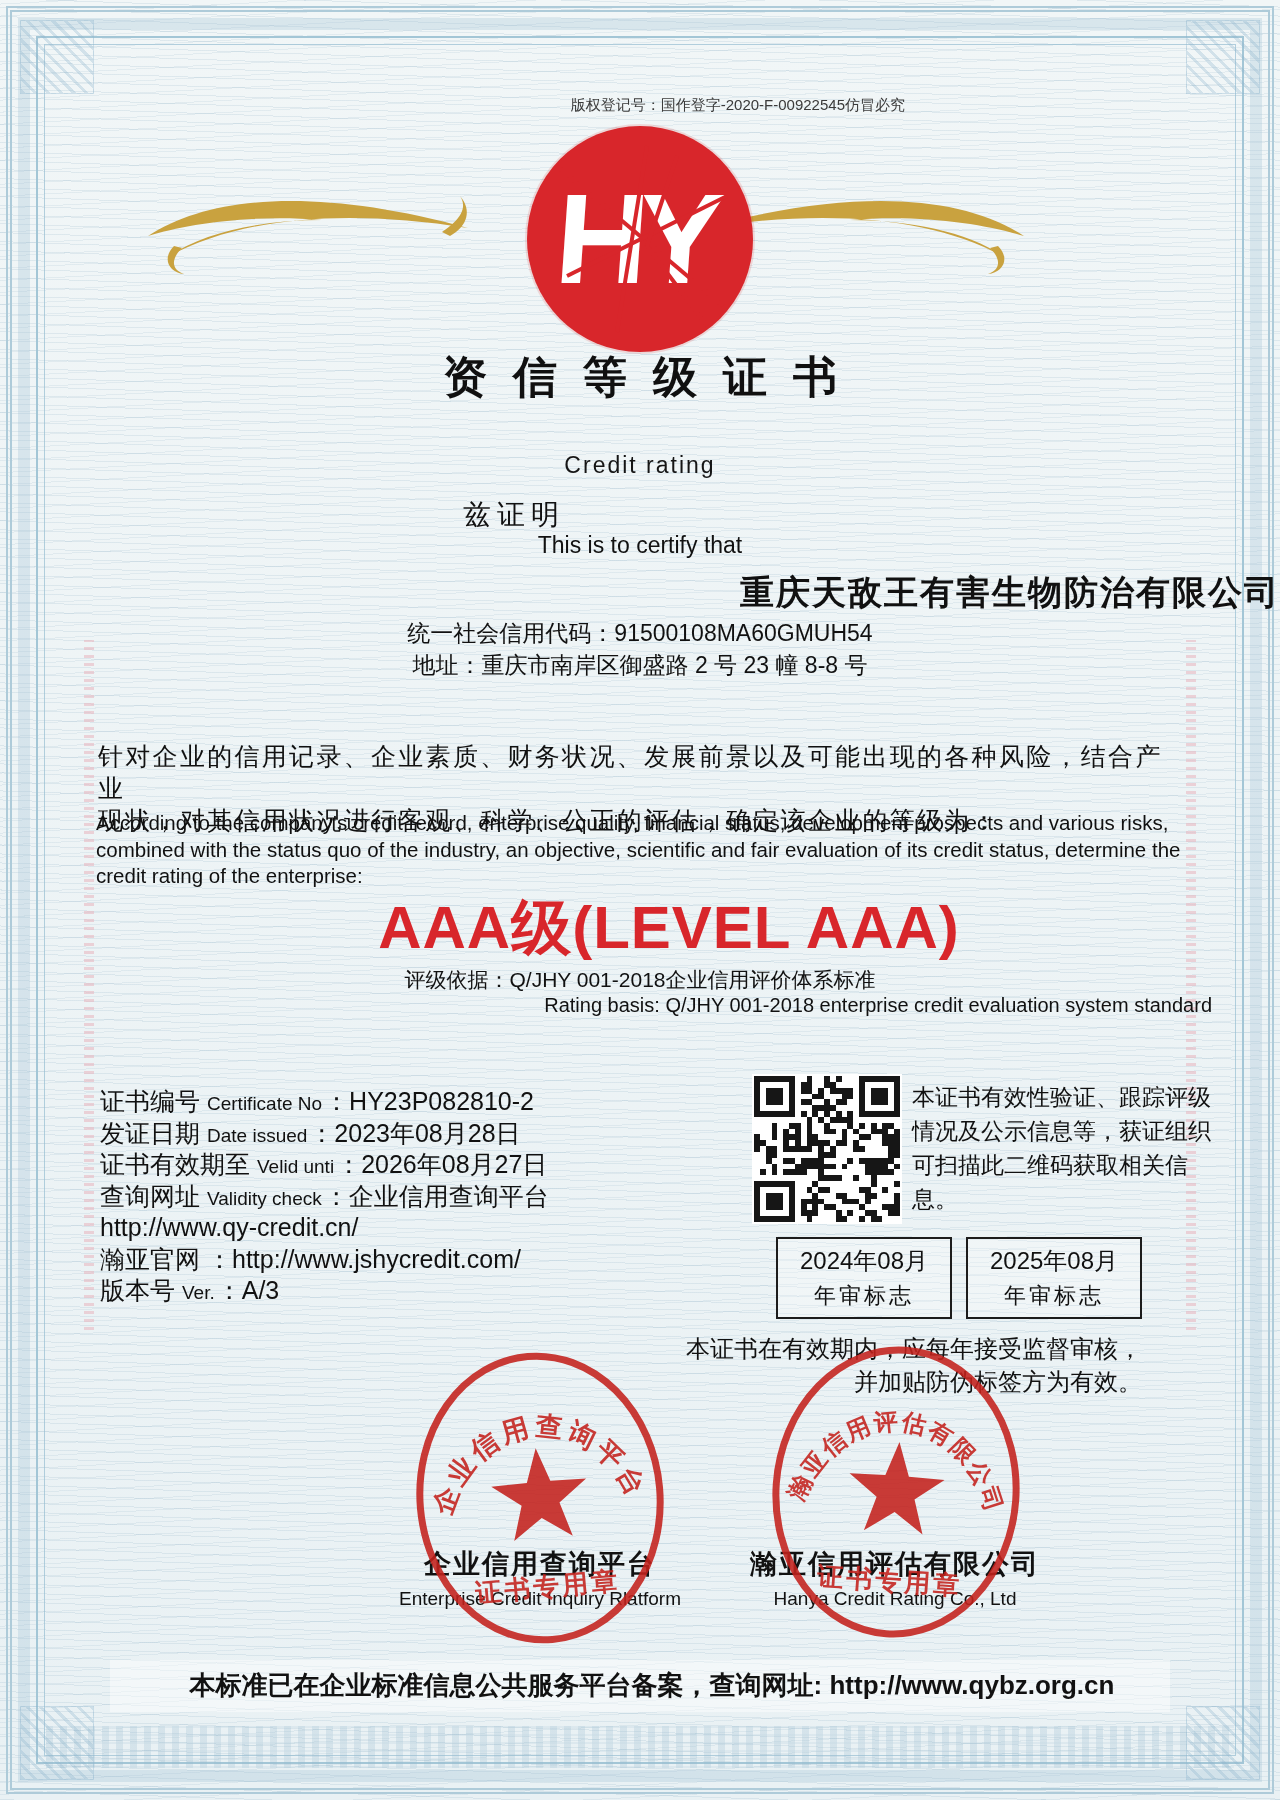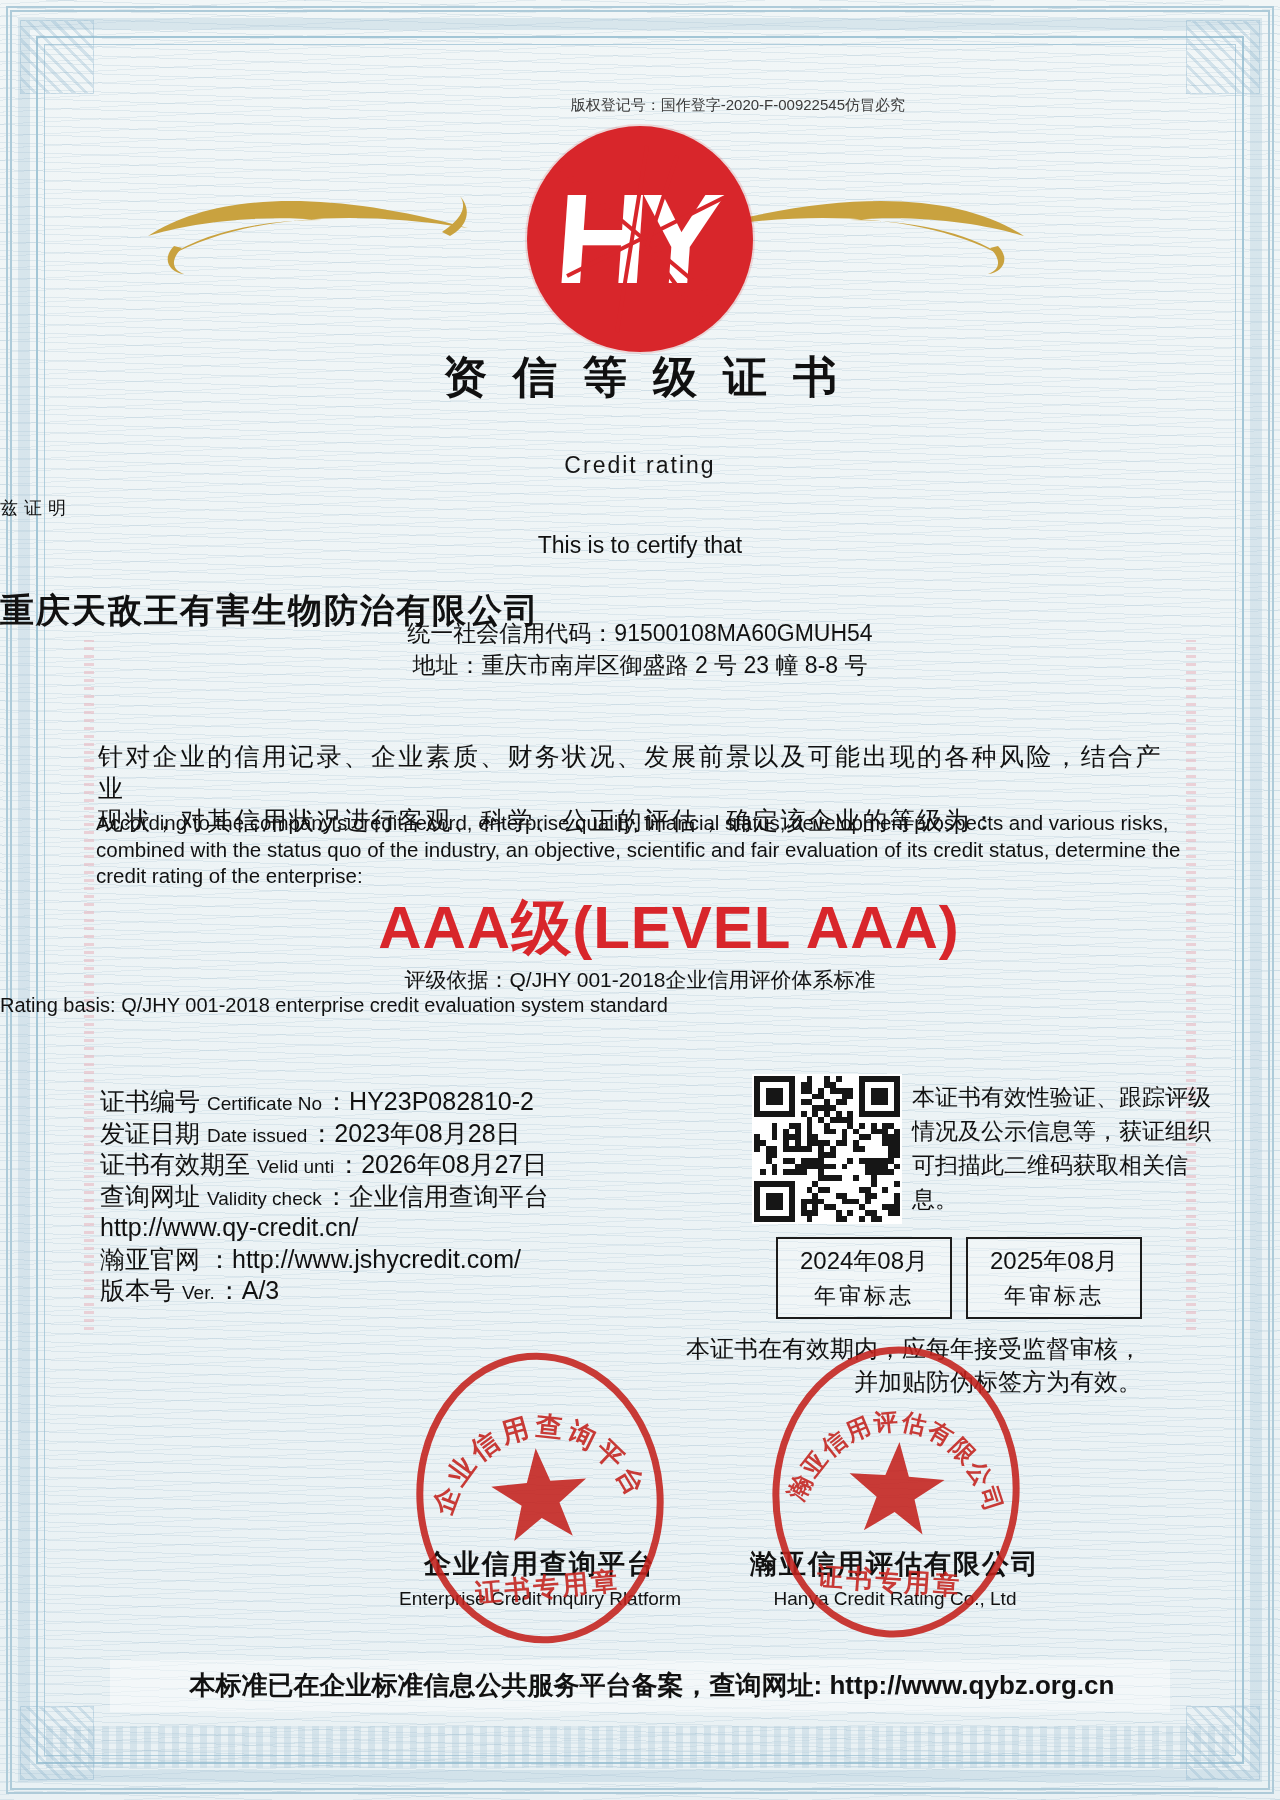--- a/index.html
+++ b/index.html
@@ -35,31 +35,31 @@
   .flourish{top:186px;width:330px;height:92px;}
   .logo-circle{left:527px;top:126px;width:226px;height:226px;border-radius:50%;
     background:#d8262b;display:flex;align-items:center;justify-content:center;z-index:2;
     box-shadow:0 0 0 2px rgba(216,38,43,.15);}
   .logo-hy{font-size:128px;font-weight:800;color:#fff;letter-spacing:-10px;
     transform:skewX(-4deg);line-height:1;padding-right:10px;}
   .logo-cracks{position:absolute;inset:0;}
   .title-zh{top:348px;left:0;width:1280px;text-align:center;font-size:44px;font-weight:700;
     letter-spacing:26px;padding-left:26px;box-sizing:border-box;color:#101010;}
   .title-en{top:452px;left:0;width:1280px;text-align:center;font-size:23px;letter-spacing:2px;color:#151515;}
-  .certify-zh{top:496px;left:0;width:1028px;text-align:left;font-size:18px;letter-spacing:6px;}
+  .certify-zh{top:496px;left:0;width:1028px;text-align:center;font-size:28px;letter-spacing:6px;}
   .certify-en{top:532px;left:0;width:1280px;text-align:center;font-size:23px;}
-  .company{top:588px;left:0;width:1280px;text-align:left;font-size:34px;font-weight:800;letter-spacing:2px;}
+  .company{top:570px;left:0;width:1280px;text-align:right;font-size:34px;font-weight:800;letter-spacing:2px;}
   .code-line{top:618px;left:0;width:1280px;text-align:center;font-size:23px;}
   .addr-line{top:650px;left:0;width:1280px;text-align:center;font-size:23px;}
   
   .stmt-zh{left:98px;top:740px;width:1090px;font-size:25px;letter-spacing:2.3px;line-height:32px;}
   .stmt-en{left:96px;top:810px;width:1098px;font-size:20.5px;line-height:26.5px;color:#101010;}
   .rating{top:888px;left:0;width:1280px;text-align:center;font-size:60px;font-weight:800;color:#d8262b;letter-spacing:1px;margin-left:29px;}
   .basis-zh{top:966px;left:0;width:1280px;text-align:center;font-size:21px;}
-  .basis-en{top:994px;left:0;width:1212px;text-align:left;font-size:20px;}
+  .basis-en{top:994px;left:0;width:1212px;text-align:right;font-size:20px;}
   
   .details{left:100px;top:1086px;width:560px;}
   .detail-row{height:31.5px;line-height:31.5px;white-space:nowrap;}
   .dzh{font-size:25px;margin-right:7px;}
   .den{font-size:19px;margin-right:2px;}
   .dcol{font-size:25px;}
   .dval{font-size:25px;}
   
   .qr-box{left:752px;top:1074px;width:150px;height:150px;background:#fff;padding:2px;box-sizing:border-box;}
   .scan-note{left:912px;top:1080px;width:300px;font-size:23px;line-height:34px;}

